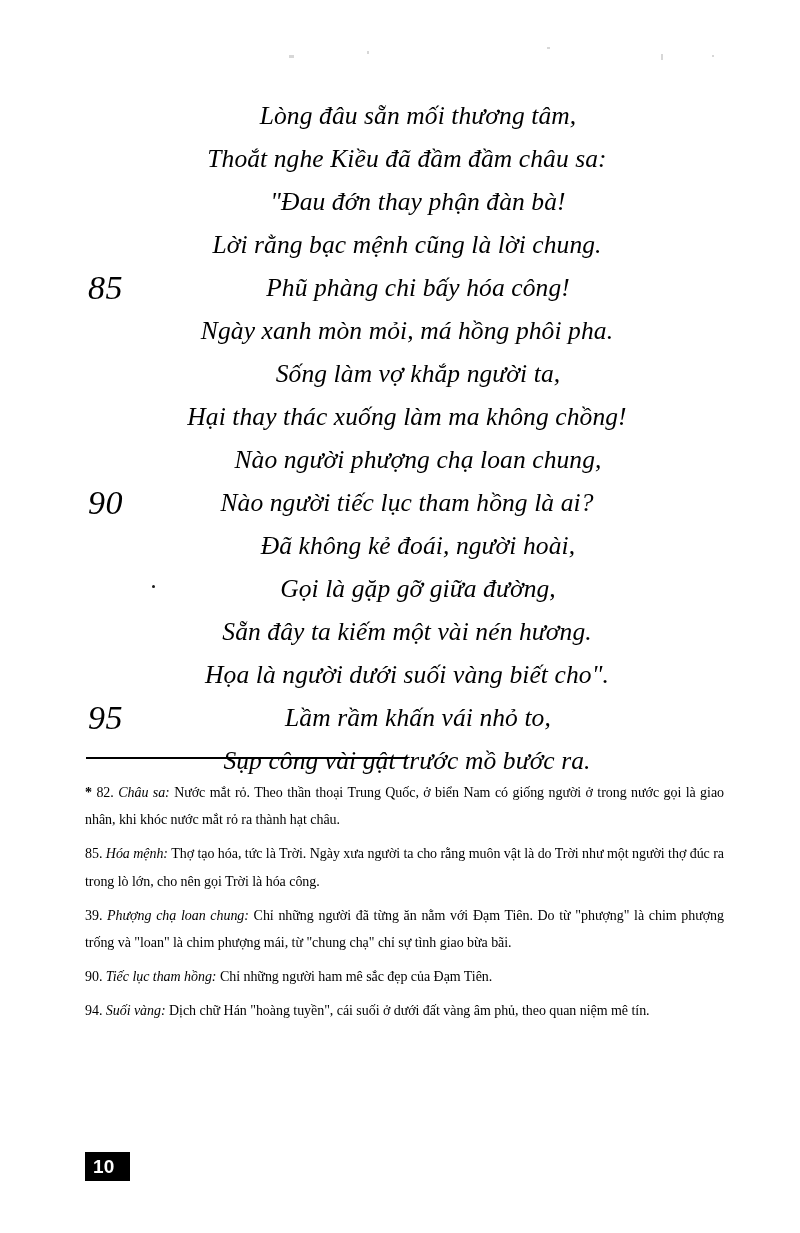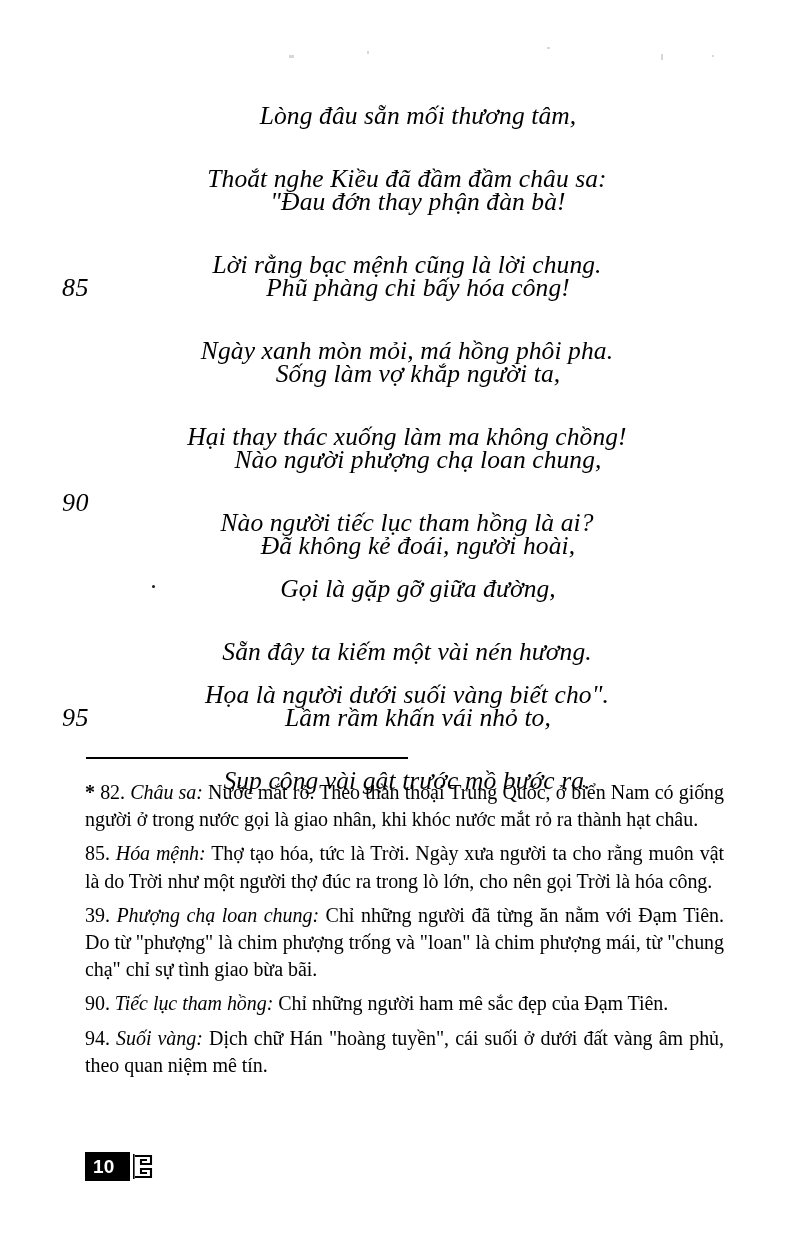--- a/index.html
+++ b/index.html
@@ -34,25 +34,25 @@
     font-family: Liberation Serif, serif;
   }
   .verse-row {
     position: relative;
     height: 43px;
     display: flex;
     align-items: baseline;
   }
   .verse-num {
     position: absolute;
-    left: 62px;
+    left: 88px;
     top: 0;
     width: 46px;
     font-style: italic;
-    font-size: 26px;
+    font-size: 34px;
     line-height: 40px;
     letter-spacing: .4px;
   }
   .verse-dot {
     position: absolute;
     left: 152px;
     top: 16px;
     width: 3px;
     height: 3px;
     background: #1a1a1a;
@@ -62,21 +62,21 @@
     width: 800px;
     text-align: center;
     font-style: italic;
     font-size: 25.5px;
     line-height: 40px;
     letter-spacing: .1px;
     white-space: nowrap;
   }
   
   .verse-text.luc  { padding-left: 36px; }
-  .verse-text.bat  { padding-left: 14px; margin-top: 20px; }
+  .verse-text.bat  { padding-left: 14px; }
 
   
   .divider {
     position: absolute;
     left: 86px;
     top: 757px;
     width: 322px;
     height: 2px;
     background: #000000;
   }
@@ -84,41 +84,42 @@
   
   .notes {
     position: absolute;
     left: 85px;
     top: 779px;
     width: 639px;
   }
   .note {
     text-align: justify;
     text-justify: inter-word;
-    font-size: 20px;
+    font-size: 14px;
     line-height: 27.2px;
     margin-bottom: 7px;
     letter-spacing: -.05px;
   }
   .note:last-child { margin-bottom: 0; }
   .note .hw {
     font-style: italic;
   }
   .note .star {
     font-weight: 700;
   }
 
   
   .footer {
     position: absolute;
     left: 85px;
     top: 1152px;
     display: flex;
     align-items: stretch;
     height: 29px;
+    flex-direction: column;
   }
   .page-num {
     background: #000000;
     color: #ffffff;
     font-family: "Liberation Sans", "DejaVu Sans", sans-serif;
     font-weight: 700;
     font-size: 19px;
     line-height: 29px;
     padding: 0 7px 0 8px;
     min-width: 30px;

